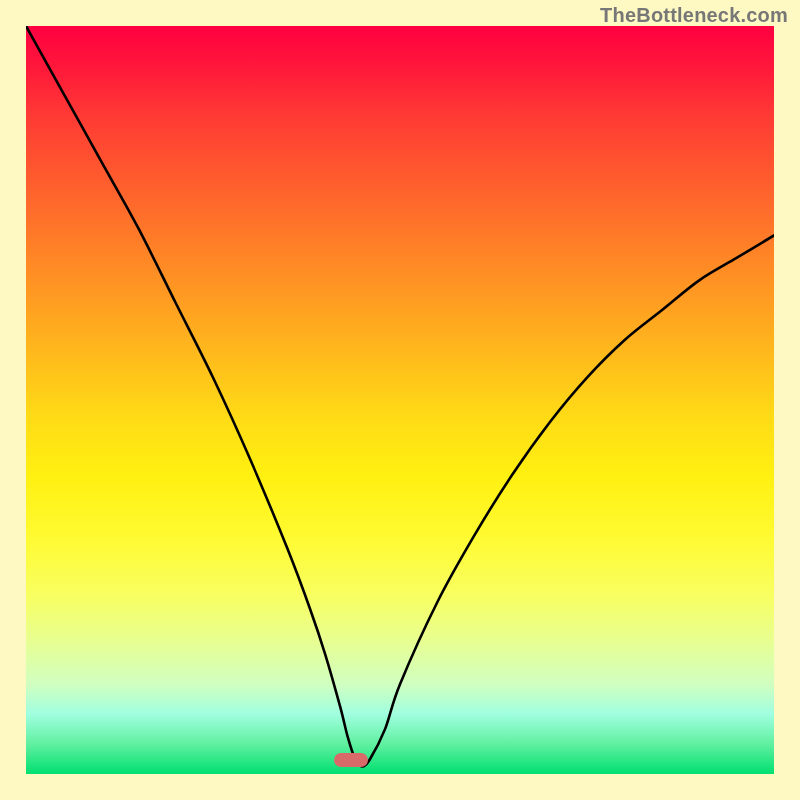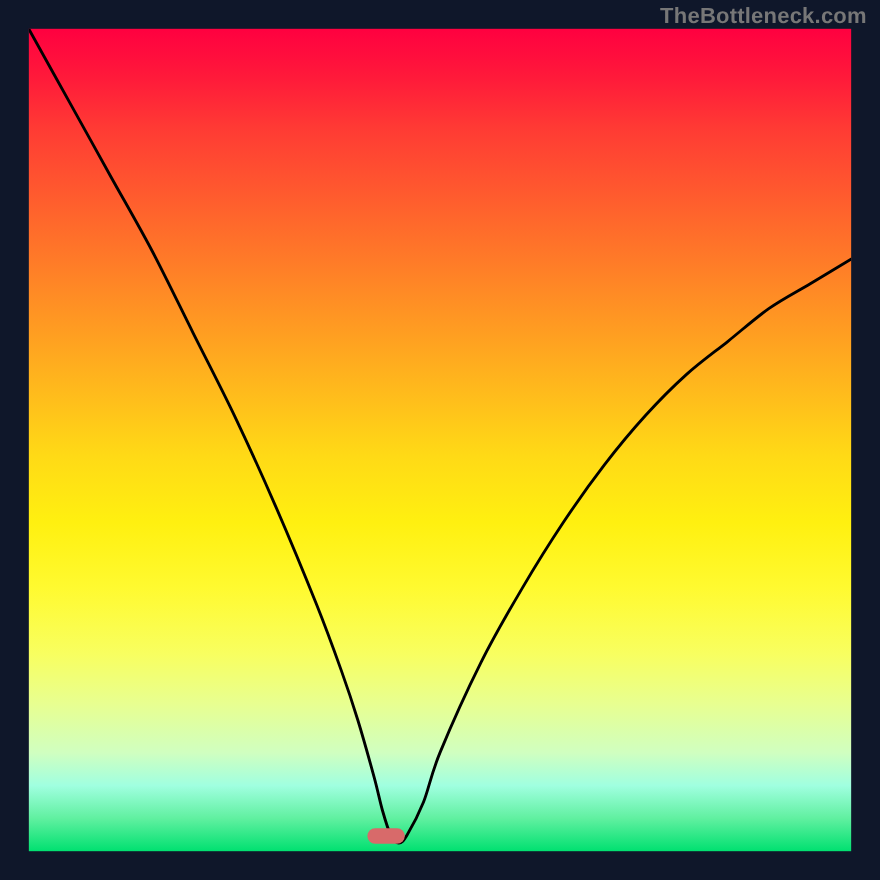--- a/index.html
+++ b/index.html
@@ -7,21 +7,21 @@
     padding: 0;
     width: 800px;
     height: 800px;
     background: #000;
     overflow: hidden;
   }
   .frame {
     position: relative;
     width: 800px;
     height: 800px;
-    background: #0f172a;
+    background: #fef9c3;
   }
   .plot {
     position: absolute;
     left: 26px;
     top: 26px;
     width: 748px;
     height: 748px;
     overflow: hidden;
   }
   .gradient {

